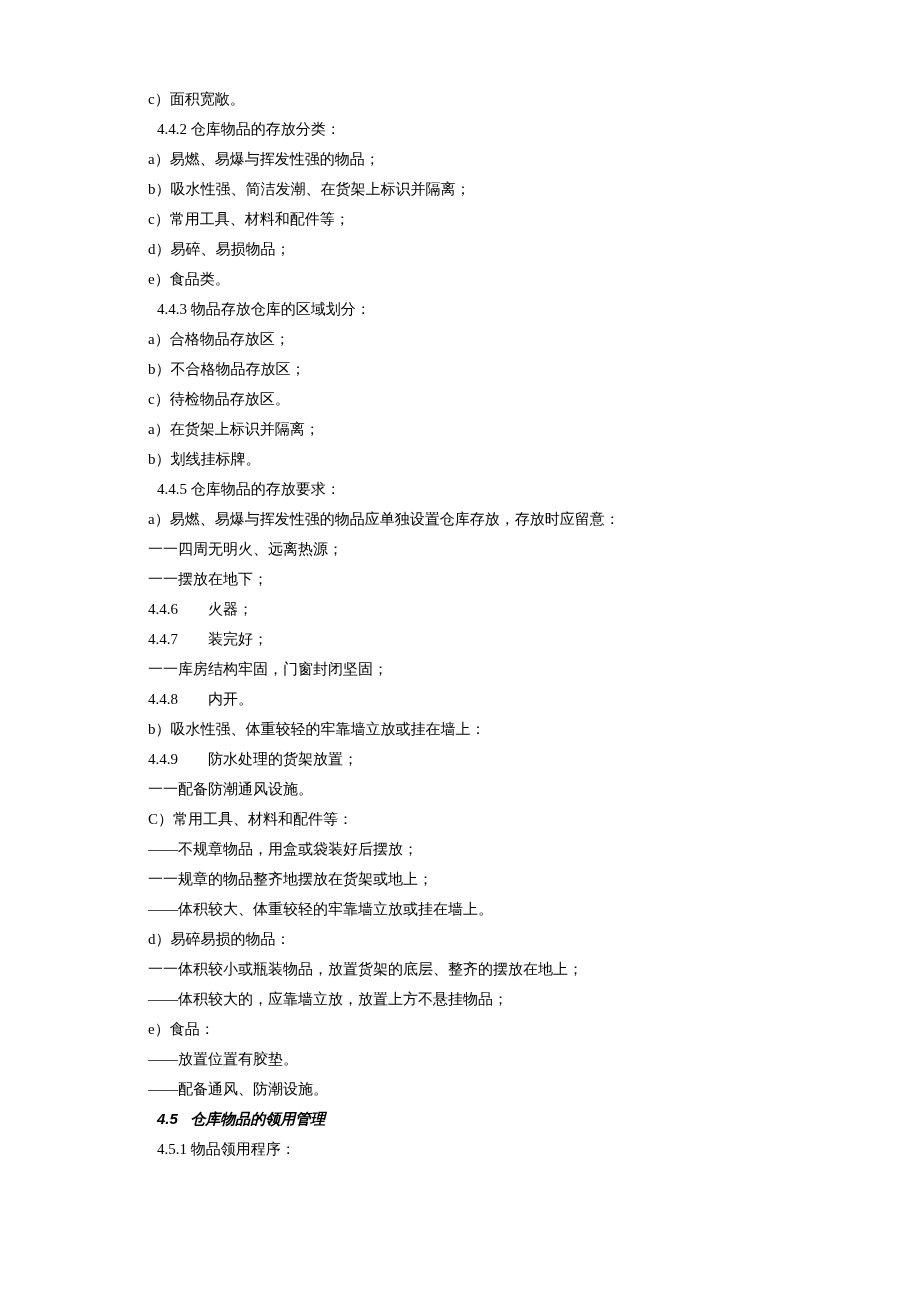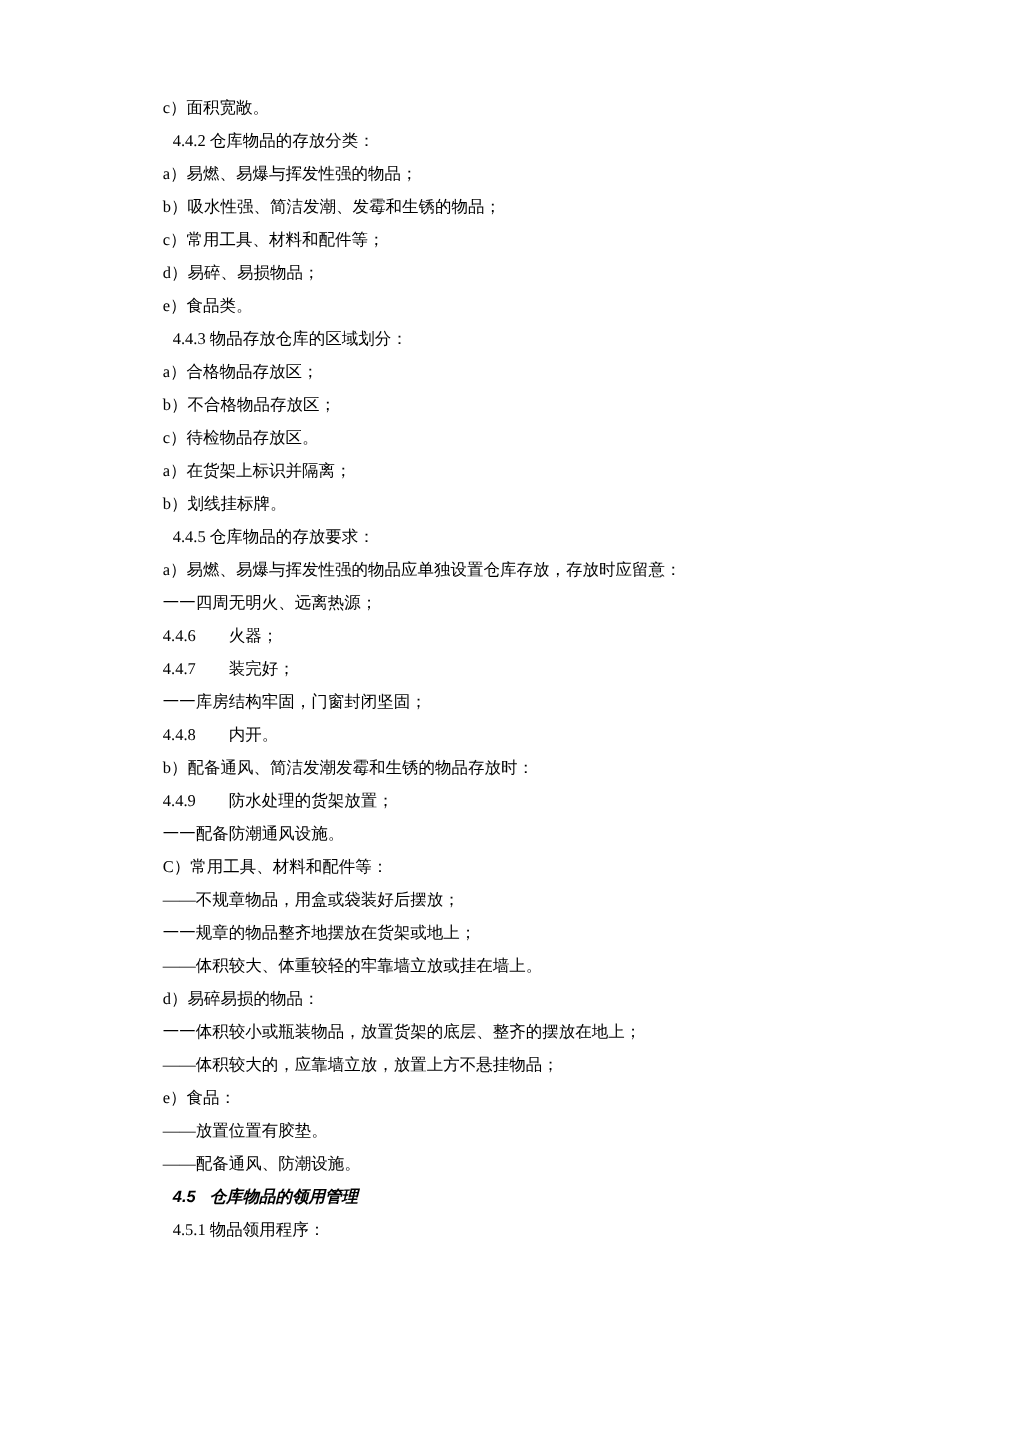--- a/index.html
+++ b/index.html
@@ -26,38 +26,39 @@
   .bold { font-family: "SimHei", "黑体", sans-serif; font-weight: bold; font-style: italic; }
 </style>
 </head>
 <body>
 
 <div class="page">
   <div id="content">
       <div class="line indent-2">c）面积宽敞。</div>
       <div class="line indent-1">4.4.2 仓库物品的存放分类：</div>
       <div class="line indent-2">a）易燃、易爆与挥发性强的物品；</div>
-      <div class="line indent-2">b）吸水性强、简洁发潮、发霉和生锈的物品；</div>
+      <div class="line indent-2">b）吸水性强、简洁发潮、在货架上标识并隔离；</div>
       <div class="line indent-2">c）常用工具、材料和配件等；</div>
       <div class="line indent-2">d）易碎、易损物品；</div>
       <div class="line indent-2">e）食品类。</div>
       <div class="line indent-1">4.4.3 物品存放仓库的区域划分：</div>
       <div class="line indent-2">a）合格物品存放区；</div>
       <div class="line indent-2">b）不合格物品存放区；</div>
       <div class="line indent-2">c）待检物品存放区。</div>
       <div class="line indent-2">a）在货架上标识并隔离；</div>
       <div class="line indent-2">b）划线挂标牌。</div>
       <div class="line indent-1">4.4.5 仓库物品的存放要求：</div>
       <div class="line indent-2">a）易燃、易爆与挥发性强的物品应单独设置仓库存放，存放时应留意：</div>
       <div class="line indent-2">一一四周无明火、远离热源；</div>
+      <div class="line indent-2">一一摆放在地下；</div>
       <div class="line indent-2">4.4.6        火器；</div>
       <div class="line indent-2">4.4.7        装完好；</div>
       <div class="line indent-2">一一库房结构牢固，门窗封闭坚固；</div>
       <div class="line indent-2">4.4.8        内开。</div>
-      <div class="line indent-2">b）配备通风、简洁发潮发霉和生锈的物品存放时：</div>
+      <div class="line indent-2">b）吸水性强、体重较轻的牢靠墙立放或挂在墙上：</div>
       <div class="line indent-2">4.4.9        防水处理的货架放置；</div>
       <div class="line indent-2">一一配备防潮通风设施。</div>
       <div class="line indent-2">C）常用工具、材料和配件等：</div>
       <div class="line indent-2">——不规章物品，用盒或袋装好后摆放；</div>
       <div class="line indent-2">一一规章的物品整齐地摆放在货架或地上；</div>
       <div class="line indent-2">——体积较大、体重较轻的牢靠墙立放或挂在墙上。</div>
       <div class="line indent-2">d）易碎易损的物品：</div>
       <div class="line indent-2">一一体积较小或瓶装物品，放置货架的底层、整齐的摆放在地上；</div>
       <div class="line indent-2">——体积较大的，应靠墙立放，放置上方不悬挂物品；</div>
       <div class="line indent-2">e）食品：</div>

